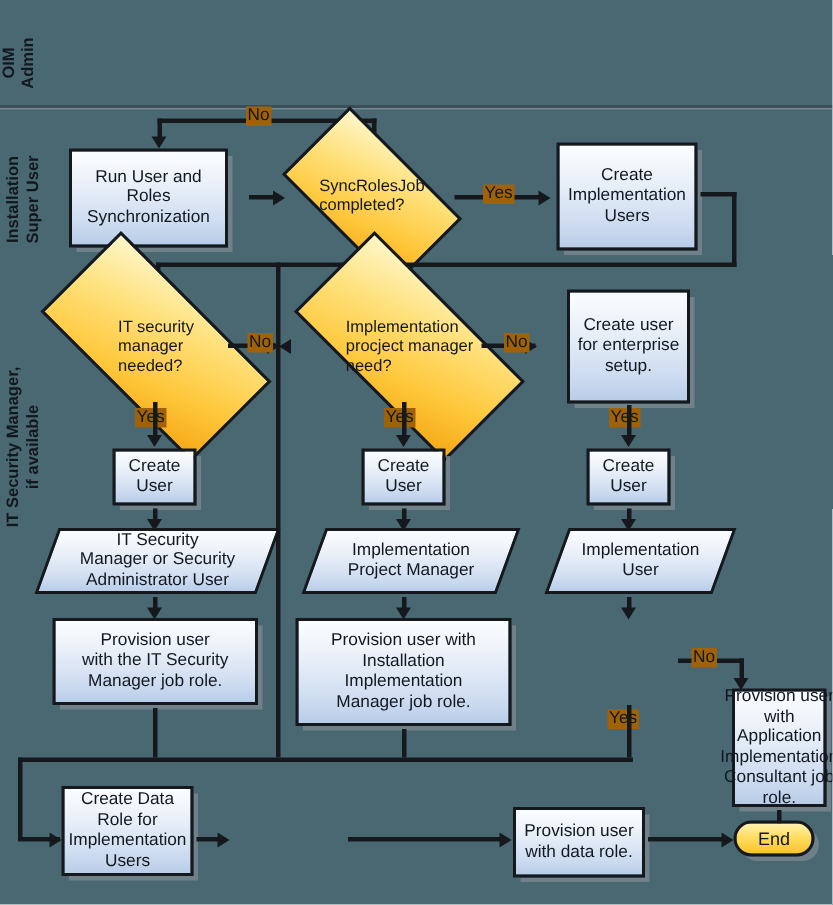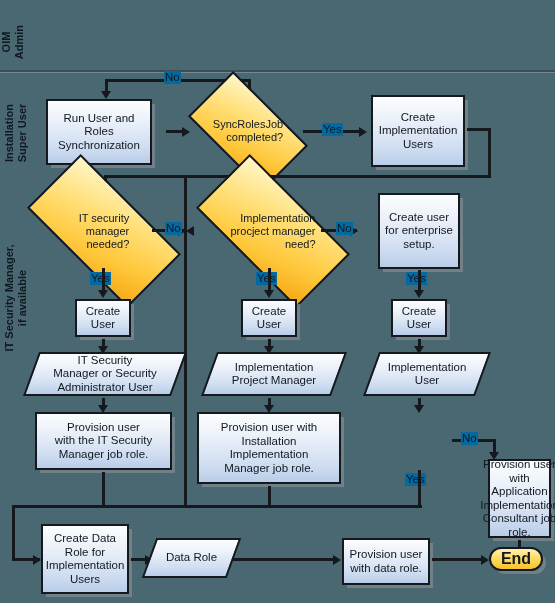--- a/index.html
+++ b/index.html
@@ -109,42 +109,41 @@
     transform: rotate(45deg) translate(4px, 4px);
     background: rgba(170,178,182,0.95);
     z-index: -1;
   }
   .dec .txt {
     position: absolute;
     inset: 0;
     display: flex;
     align-items: center;
     justify-content: center;
-    text-align: right;
+    text-align: left;
     color: #111820;
     font-size: 11px;
     line-height: 13px;
     white-space: pre-line;
     font-family: "Liberation Sans", sans-serif;
   }
 
   
   .term {
     position: absolute;
     box-sizing: border-box;
     background: linear-gradient(to bottom, #fff2b0 0%, #ffdd63 45%, #f7c32a 100%);
     border: 2px solid #15191e;
     border-radius: 999px;
     display: flex;
     align-items: center;
     justify-content: center;
     color: #111820;
-    font-size: 16px;
+    font-size: 12px;
     box-shadow: 4px 4px 0 -1px rgba(120,134,142,0.8);
-    font-weight: bold;
   }
 
   
   .edge {
     position: absolute;
     background: #15191e;
   }
   .edge.h { height: 3px; }
   .edge.v { width: 3px; }
 
@@ -152,21 +151,21 @@
     position: absolute;
     width: 0; height: 0;
   }
   .arrow.down  { border-left: 5px solid transparent; border-right: 5px solid transparent; border-top: 8px solid #15191e; }
   .arrow.right { border-top: 5px solid transparent; border-bottom: 5px solid transparent; border-left: 8px solid #15191e; }
   .arrow.left  { border-top: 5px solid transparent; border-bottom: 5px solid transparent; border-right: 8px solid #15191e; }
 
   
   .elabel {
     position: absolute;
-    background: #0369a1;
+    background: #a16207;
     color: #111820;
     font-size: 11.5px;
     line-height: 13px;
     padding: 0 1px;
     font-family: "Liberation Sans", sans-serif;
   }
 </style>
 </head>
 <body>
 
@@ -335,33 +334,28 @@
 role.</div>
 
   <div class="edge v" style="left:518px; top:540px; height:13px;"></div>
   <div class="arrow down" style="left:514px; top:550px;"></div>
 
   <div class="edge h" style="left:12px; top:505px; width:410px;"></div>
   <div class="edge v" style="left:12px; top:505px; height:55px;"></div>
   <div class="edge h" style="left:12px; top:558px; width:28px;"></div>
   <div class="arrow right" style="left:33px; top:555px;"></div>
 
-  <div class="node proc" style="left:41px; top:524px; width:88px; height:70px;">Create Data
+  <div class="node proc" style="left:41px; top:524px; width:88px; height:60px;">Create Data
 Role for
 Implementation
 Users</div>
 
   <div class="edge h" style="left:131px; top:558px; width:17px;"></div>
   <div class="arrow right" style="left:145px; top:555px;"></div>
 
-  <div class="data-shape" style="left:149px; top:538px; width:85px; height:40px;">
-    <div class="para-shadow"></div>
-    <div class="para"></div>
-    <div class="txt">Data Role</div>
-  </div>
 
   <div class="edge h" style="left:232px; top:558px; width:104px;"></div>
   <div class="arrow right" style="left:333px; top:555px;"></div>
 
   <div class="node proc" style="left:342px; top:538px; width:88px; height:47px;">Provision user
 with data role.</div>
 
   <div class="edge h" style="left:432px; top:558px; width:52px;"></div>
   <div class="arrow right" style="left:481px; top:555px;"></div>
 

